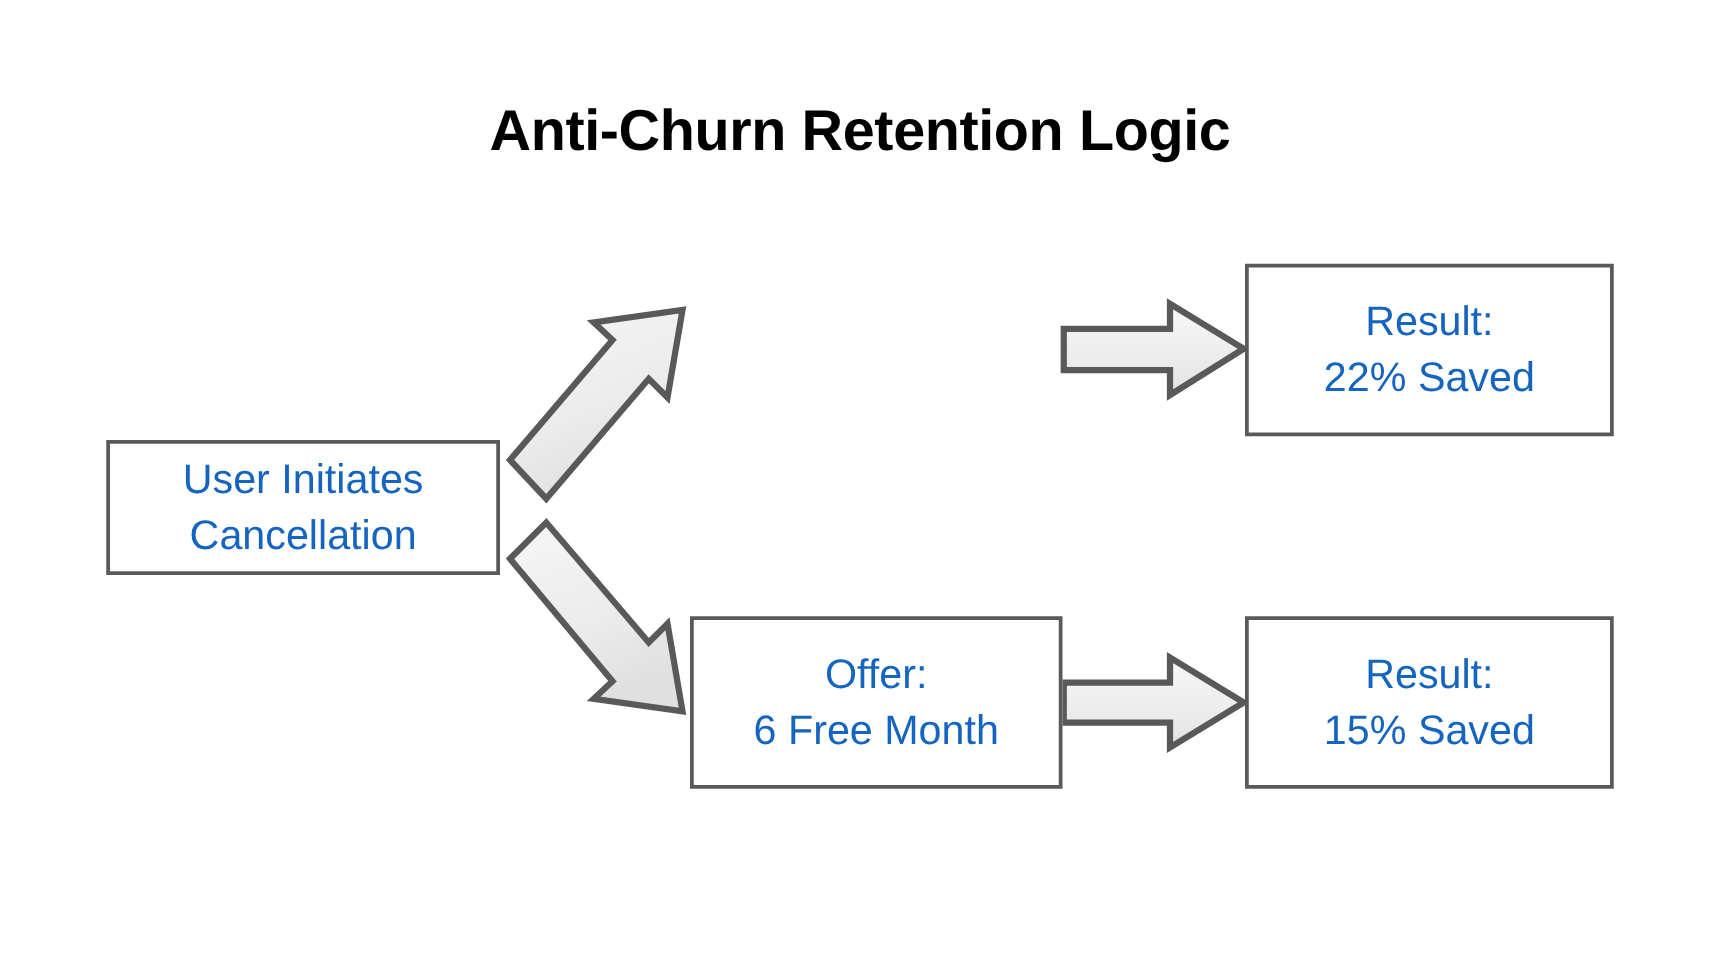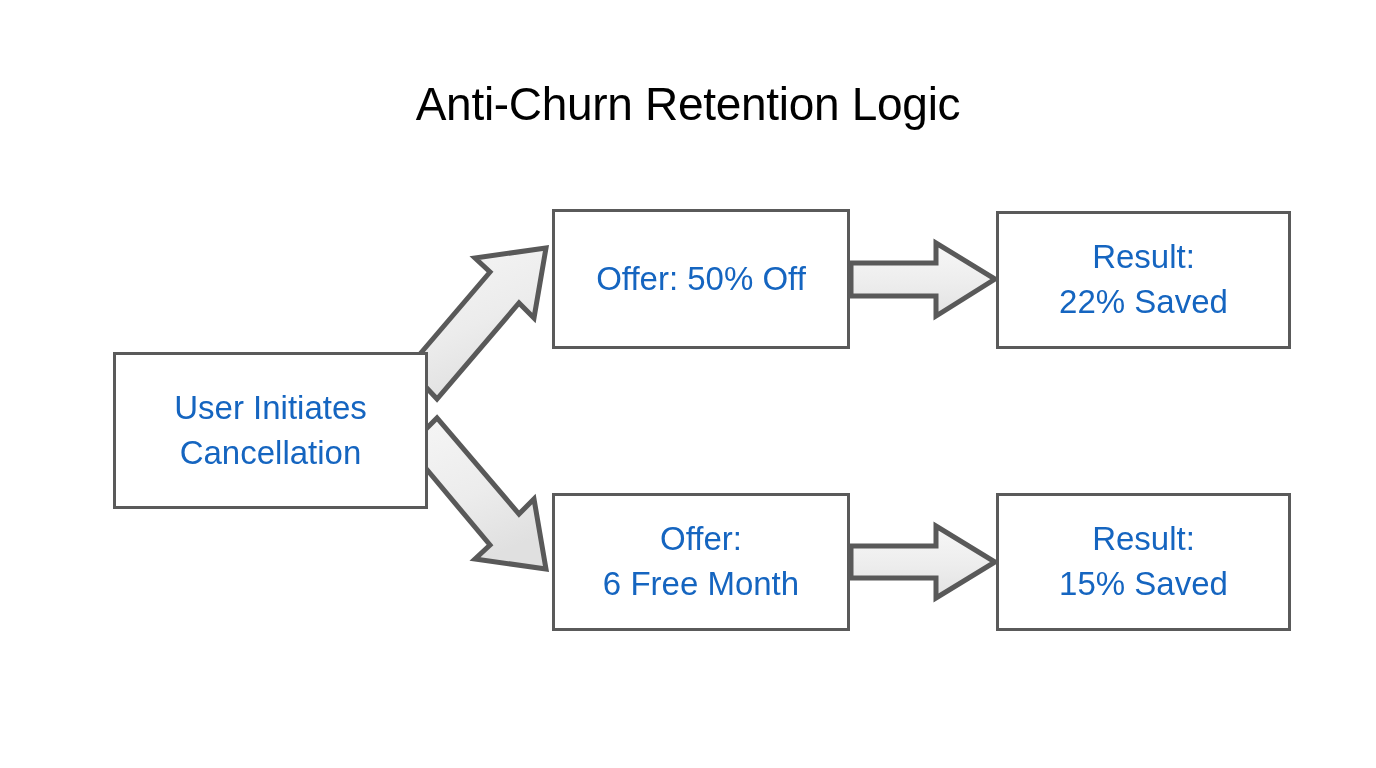--- a/index.html
+++ b/index.html
@@ -18,21 +18,21 @@
     background: #ffffff;
     overflow: hidden;
   }
   #diagram-title {
     position: absolute;
     left: 0;
     top: 78px;
     width: 1376px;
     text-align: center;
     font-size: 46px;
-    font-weight: normal;
+    font-weight: bold;
     color: #000000;
     letter-spacing: -0.3px;
     line-height: 1.15;
     white-space: nowrap;
   }
   .node-box {
     position: absolute;
     box-sizing: border-box;
     background: #ffffff;
     border: 3px solid #5a5a5a;
@@ -84,28 +84,25 @@
 
     <polygon class="arrow-shape" points="408,368 490,272 475,258 546,248 534,318 519,303 437,399" fill="url(#arrowGradDiag)" stroke="#595959" stroke-width="5" stroke-linejoin="miter"></polygon>
 
     <polygon class="arrow-shape" points="408,447 437,418 519,514 534,499 546,569 475,559 490,545" fill="url(#arrowGradDiag)" stroke="#595959" stroke-width="5" stroke-linejoin="miter"></polygon>
 
     <polygon class="arrow-shape" points="851,263 936,263 936,243 995,279 936,316 936,296 851,296" fill="url(#arrowGrad)" stroke="#595959" stroke-width="5" stroke-linejoin="miter"></polygon>
 
     <polygon class="arrow-shape" points="851,546 936,546 936,526 995,562 936,598 936,578 851,578" fill="url(#arrowGrad)" stroke="#595959" stroke-width="5" stroke-linejoin="miter"></polygon>
   </svg>
 
-  <div class="node-box" id="node-start" style="left:85px; top:352px; width:315px; height:157px;margin-left:28px;">
+  <div class="node-box" id="node-start" style="left:85px; top:352px; width:315px; height:108px;">
     <div class="node-label">User Initiates
 Cancellation</div>
   </div>
 
-  <div class="node-box" id="node-offer-top" style="left:552px; top:209px; width:298px; height:140px;">
-    <div class="node-label">Offer: 50% Off</div>
-  </div>
 
   <div class="node-box" id="node-result-top" style="left:996px; top:211px; width:295px; height:138px;">
     <div class="node-label">Result:
 22% Saved</div>
   </div>
 
   <div class="node-box" id="node-offer-bottom" style="left:552px; top:493px; width:298px; height:138px;">
     <div class="node-label">Offer:
 6 Free Month</div>
   </div>

